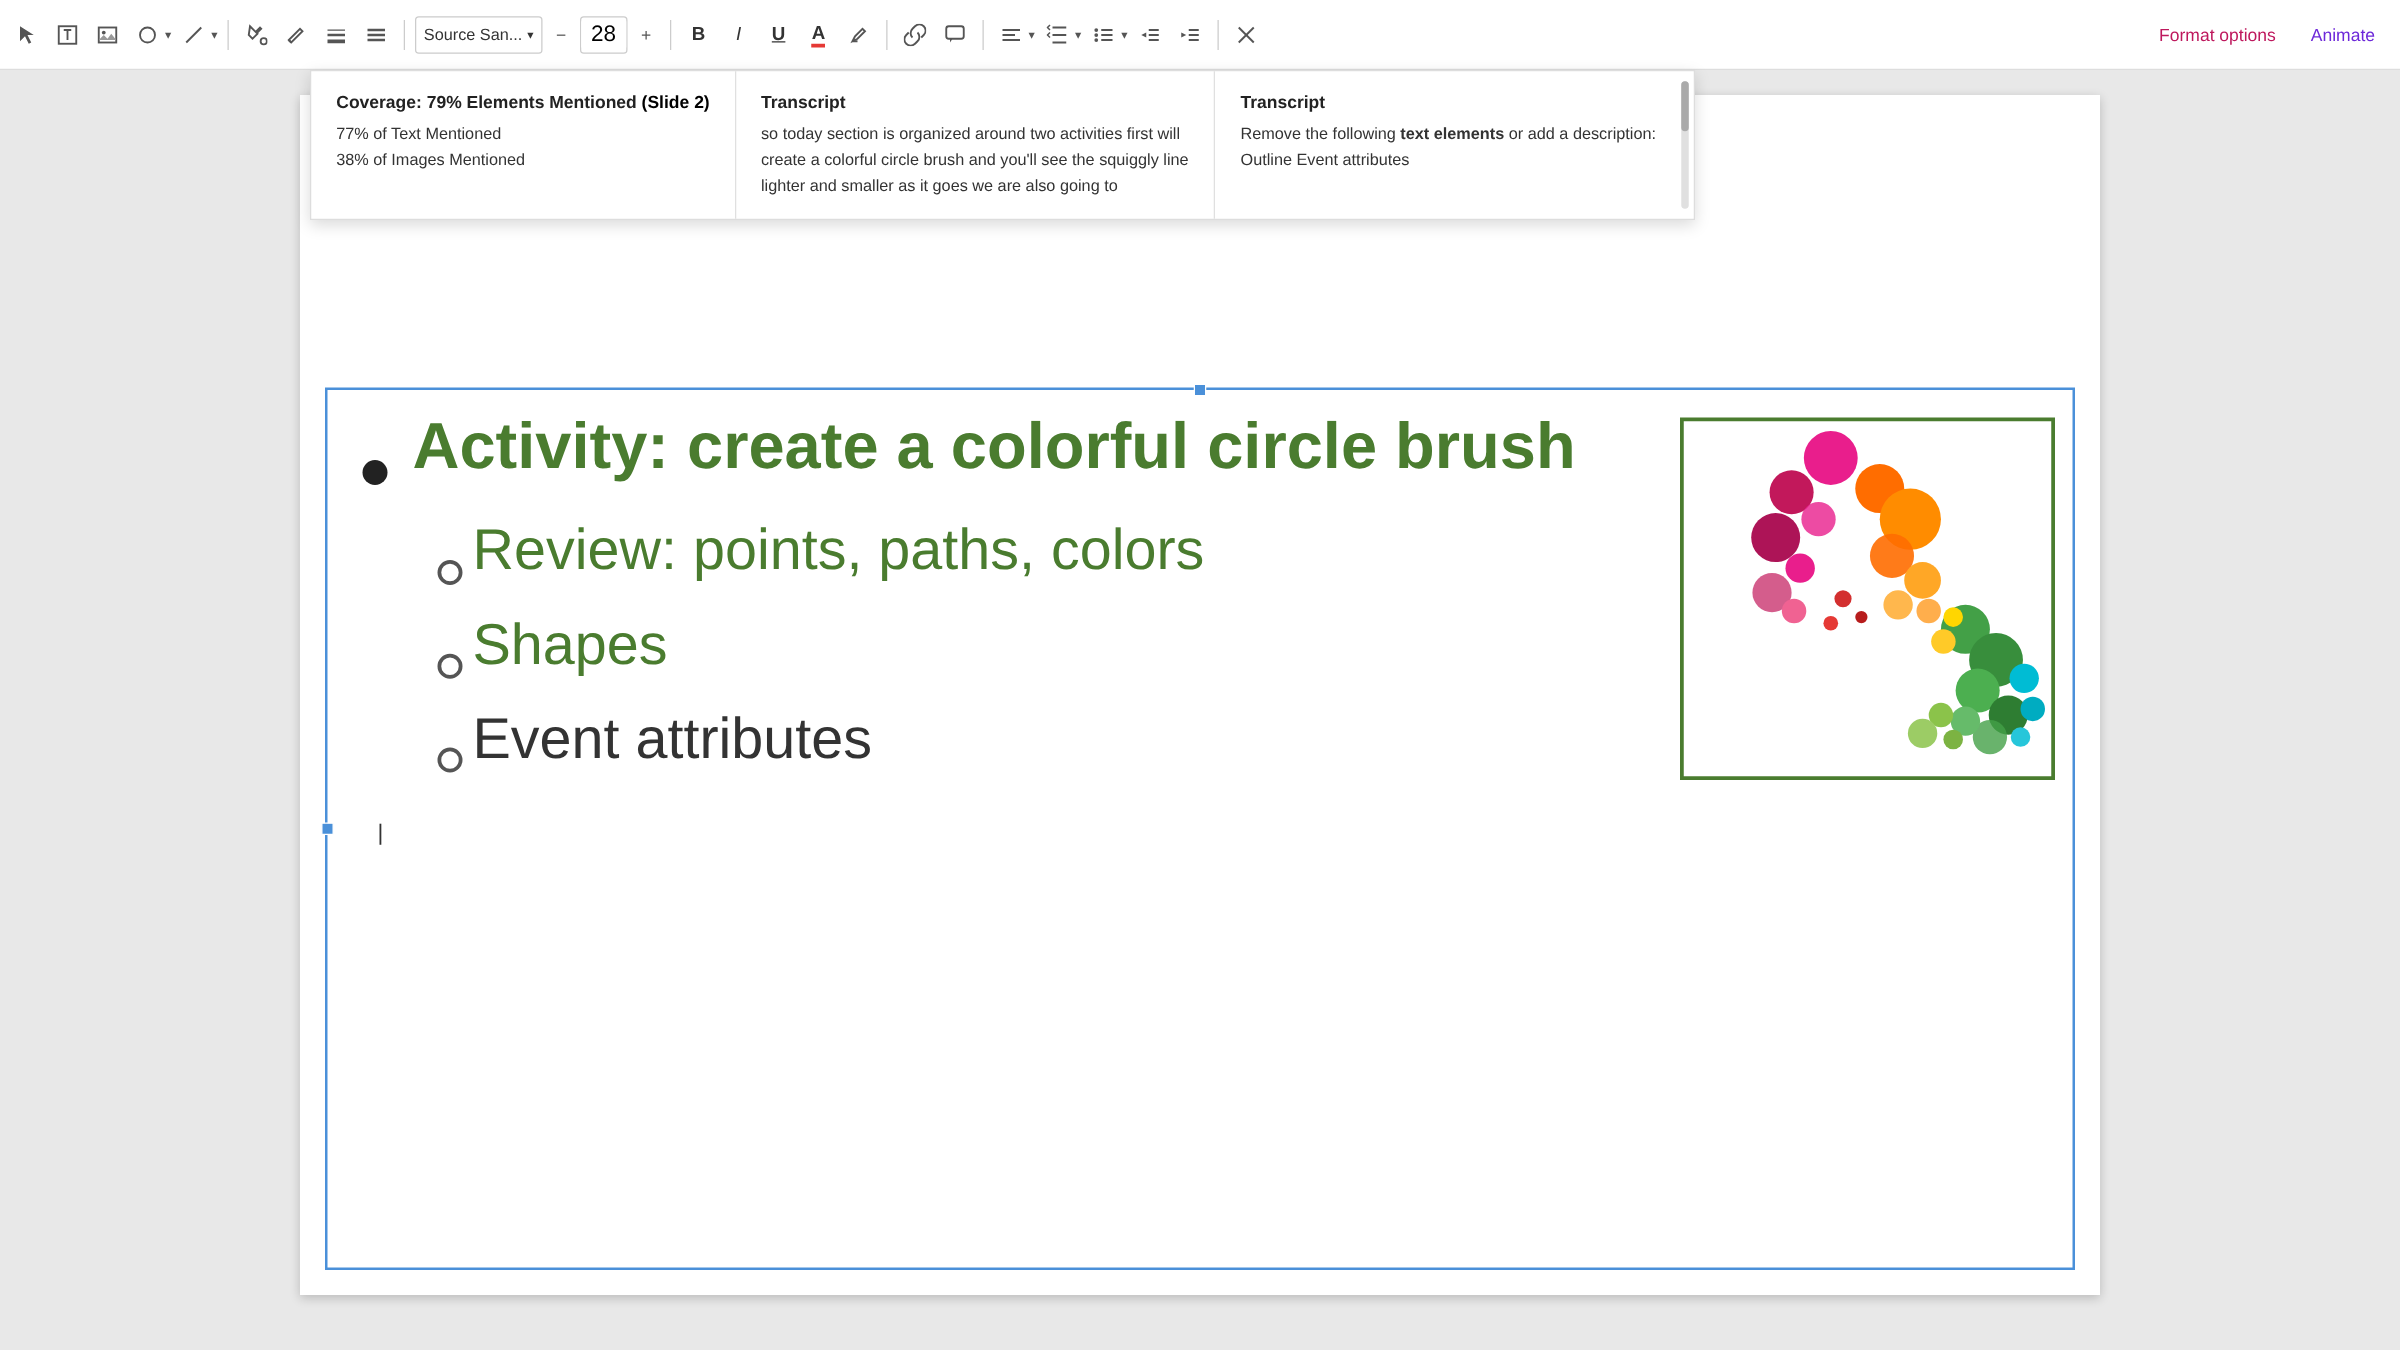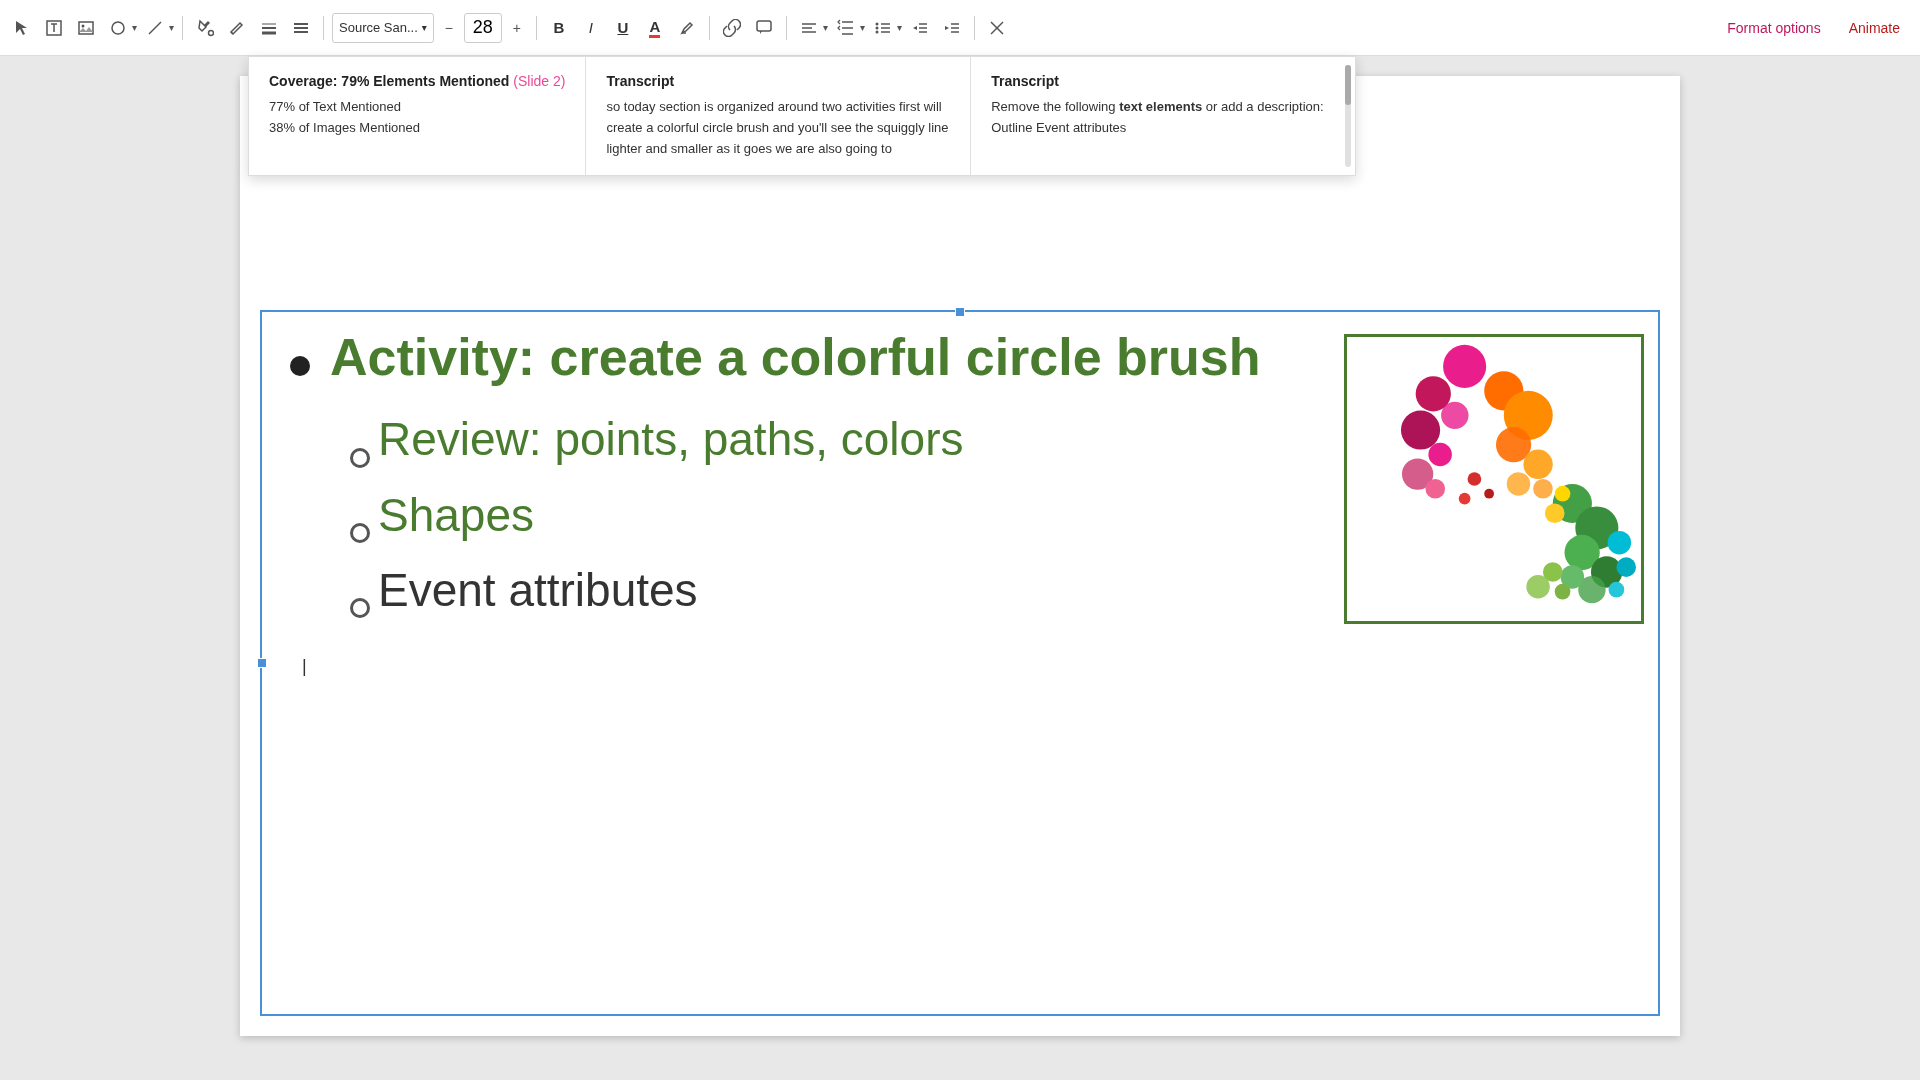--- a/index.html
+++ b/index.html
@@ -74,21 +74,21 @@
       cursor: pointer;
       font-size: 14px;
       color: #be185d;
       border-radius: 4px;
     }
     .animate-btn {
       display: flex; align-items: center;
       padding: 6px 12px;
       cursor: pointer;
       font-size: 14px;
-      color: #b91c1c;
+      color: #6d28d9;
       border-radius: 4px;
       text-align: center;
     }
 
     
     #coverage-popup {
       position: absolute;
       top: 56px;
       left: 248px;
       width: 1108px;
@@ -105,22 +105,22 @@
     .coverage-section:not(:last-child) {
       border-right: 1px solid #e0e0e0;
     }
     .coverage-title {
       font-size: 14px;
       font-weight: bold;
       color: #222;
       margin-bottom: 8px;
     }
     .coverage-title span.slide-ref {
-      font-weight: normal;
-      color: #ec4899;
+      font-weight: bold;
+      color: #000000;
     }
     .coverage-stat {
       font-size: 13px;
       color: #333;
       line-height: 1.6;
     }
     .transcript-section {
       flex: 1;
       padding: 16px 20px;
       border-right: 1px solid #e0e0e0;
@@ -240,21 +240,21 @@
     
     .slide-content {
       position: absolute;
       top: 250px;
       left: 50px;
       right: 350px;
     }
 
     .bullet-main {
       display: flex;
-      align-items: center;
+      align-items: flex-end;
       gap: 20px;
       margin-bottom: 24px;
     }
     .bullet-dot-filled {
       width: 20px; height: 20px;
       background: #222;
       border-radius: 50%;
       margin-top: 18px;
       flex-shrink: 0;
     }

